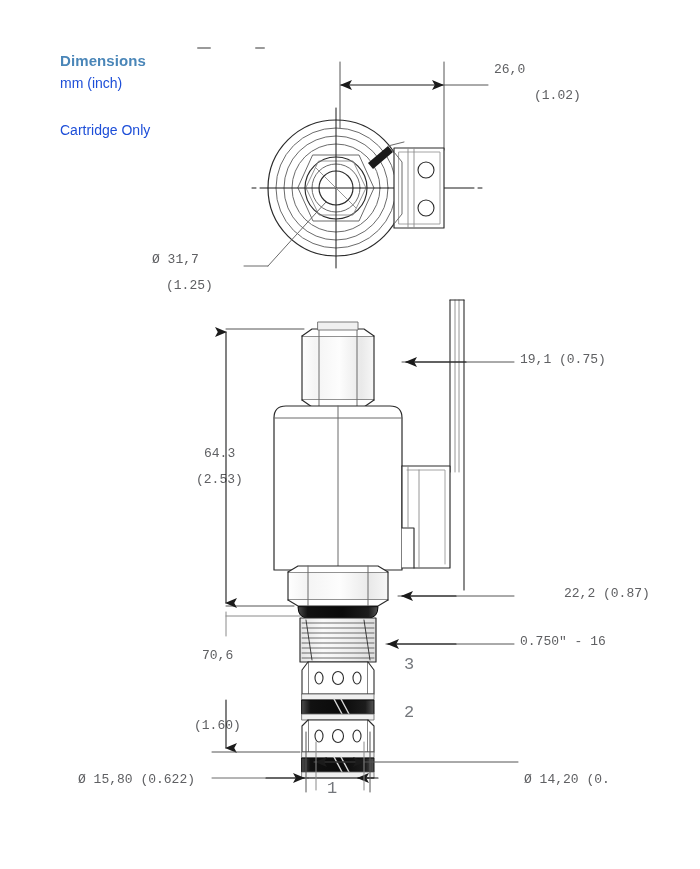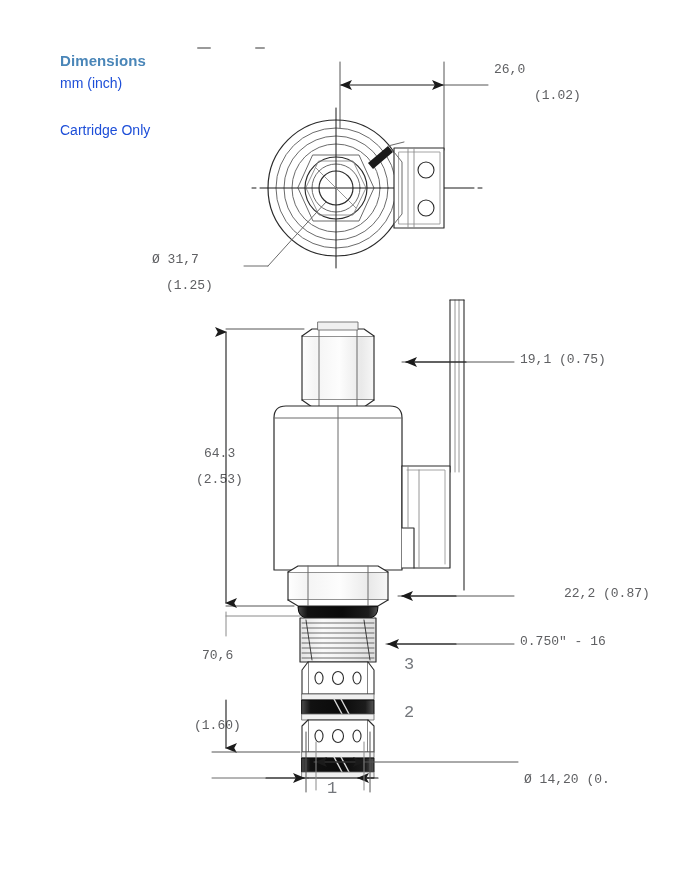--- a/index.html
+++ b/index.html
@@ -48,20 +48,21 @@
   <div class="dimtext" style="left:188px;top:446px;">64.3</div>
   <div class="dimtext" style="left:180px;top:472px;">(2.53)</div>
 
   <div class="dimtext" style="left:504px;top:352px;">19,1 (0.75)</div>
   <div class="dimtext" style="left:504px;top:586px;margin-left:44px;">22,2 (0.87)</div>
   <div class="dimtext" style="left:504px;top:634px;">0.750" - 16</div>
 
   <div class="dimtext" style="left:186px;top:648px;">70,6</div>
   <div class="dimtext" style="left:178px;top:674px;margin-top:44px;">(1.60)</div>
 
+  <div class="dimtext" style="left:62px;top:772px;">Ø 15,80 (0.622)</div>
   <div class="dimtext" style="left:508px;top:772px;">Ø 14,20 (0.</div>
 
   <div class="portnum" style="left:388px;top:655px;">3</div>
   <div class="portnum" style="left:388px;top:703px;">2</div>
   <div class="portnum" style="left:311px;top:779px;">1</div>
 
   <svg class="layer" viewBox="0 0 700 869">
     <defs>
       <marker id="arrR" markerWidth="11" markerHeight="9" refX="10" refY="4.5" orient="auto">
         <path d="M0,0 L11,4.5 L0,9 L2.5,4.5 Z" fill="#1b1b1b"></path>

